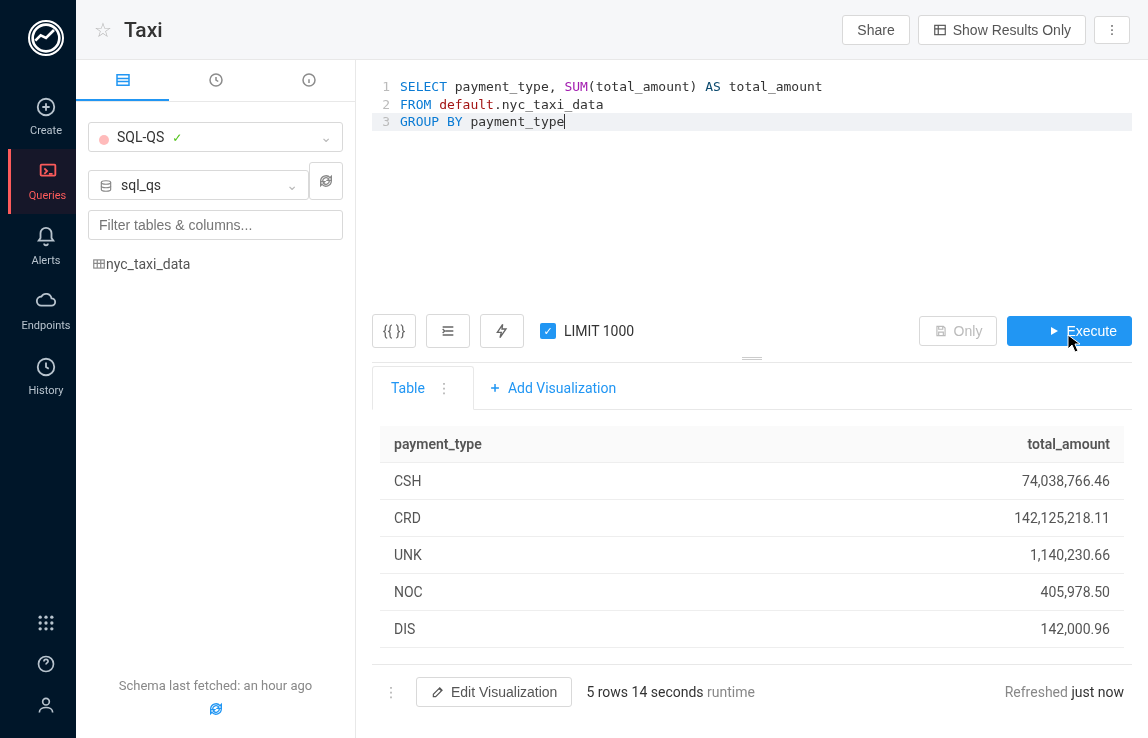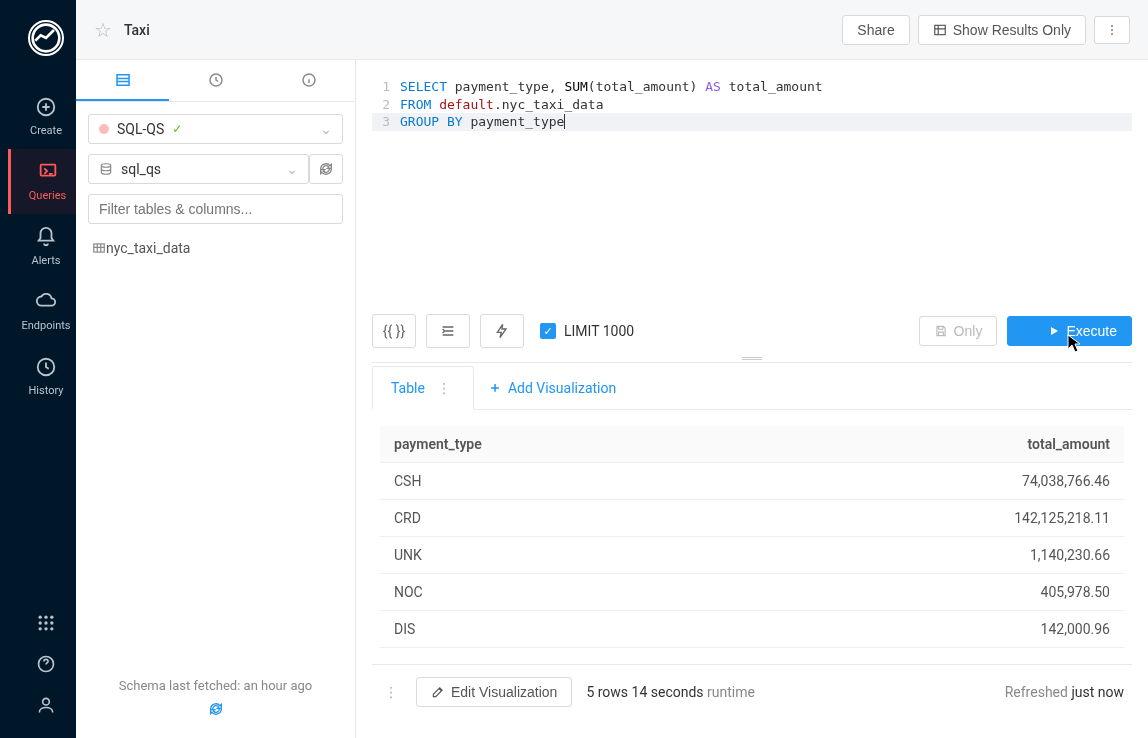--- a/index.html
+++ b/index.html
@@ -11,55 +11,55 @@
 .nav-item { width: 76px; display: flex; flex-direction: column; align-items: center; justify-content: center; padding: 12px 0; cursor: pointer; color: #b8c4ce; font-size: 11px; gap: 6px; }
 .nav-item.active { background: #a71d2a22; color: #fc5b5b; border-left: 3px solid #fc5b5b; }
 .nav-item svg { width: 22px; height: 22px; }
 .nav-spacer { flex: 1; }
 .nav-bottom { display: flex; flex-direction: column; align-items: center; gap: 18px; padding-bottom: 20px; }
 .nav-bottom-item { color: #b8c4ce; cursor: pointer; }
 
 
 .header { position: absolute; left: 76px; top: 0; right: 0; height: 60px; background: #f6f7f9; border-bottom: 1px solid #e8e8e8; display: flex; align-items: center; padding: 0 18px; gap: 12px; }
 .header .star { color: #b8b8b8; font-size: 20px; }
-.header .title { font-size: 14px; font-weight: 500; color: #333; }
+.header .title { font-size: 21px; font-weight: 500; color: #333; }
 .header-actions { margin-left: auto; display: flex; gap: 8px; align-items: center; }
 .btn { background: #fff; border: 1px solid #d9d9d9; border-radius: 3px; padding: 6px 14px; font-size: 14px; cursor: pointer; display: inline-flex; align-items: center; gap: 6px; color: #555; }
 .btn-primary { background: #2196f3; border-color: #2196f3; color: #fff; padding-left: 40px; }
 .btn-icon-only { padding: 6px 10px; }
 .btn.disabled { color: #bbb; cursor: not-allowed; }
 
 
 .left-panel { position: absolute; left: 76px; top: 60px; width: 280px; bottom: 0; background: #fff; border-right: 1px solid #e8e8e8; display: flex; flex-direction: column; }
 .lp-tabs { display: flex; border-bottom: 1px solid #e8e8e8; height: 42px; }
 .lp-tab { flex: 1; display: flex; align-items: center; justify-content: center; cursor: pointer; color: #8c8c8c; border-bottom: 2px solid transparent; }
 .lp-tab.active { color: #2196f3; border-bottom-color: #2196f3; }
 .lp-body { padding: 12px; flex: 1; display: flex; flex-direction: column; }
-.select-box { border: 1px solid #d9d9d9; border-radius: 3px; padding: 6px 10px; display: flex; align-items: center; gap: 8px; margin-bottom: 10px; background: #fff; }
+.select-box { border: 1px solid #d9d9d9; border-radius: 3px; padding: 6px 10px; display: flex; align-items: flex-end; gap: 8px; margin-bottom: 10px; background: #fff; margin-top: 8px; }
 .select-box .chev { margin-left: auto; color: #bbb; }
 .db-row { display: flex; margin-bottom: 10px; }
 .db-row .select-box { flex: 1; margin-bottom: 0; }
 .refresh-btn { border: 1px solid #d9d9d9; border-radius: 3px; width: 34px; display: flex; align-items: center; justify-content: center; cursor: pointer; }
 .filter-input { border: 1px solid #d9d9d9; border-radius: 3px; padding: 6px 10px; width: 100%; margin-bottom: 10px; font-size: 14px; }
 .table-item { display: flex; align-items: center; gap: 0; padding: 6px 4px; cursor: pointer; color: #555; }
 .lp-footer { text-align: center; font-size: 13px; color: #888; padding: 10px 0 18px; }
 .lp-footer .refresh-ic { margin-top: 8px; color: #2196f3; }
 
 
 .main { position: absolute; left: 356px; top: 60px; right: 0; bottom: 0; display: flex; flex-direction: column; padding: 18px 16px 0; }
 .code-editor { background: #fff; font-family: "Menlo", "Consolas", monospace; font-size: 13px; line-height: 1.35; height: 226px; border: none; overflow: hidden; }
 .code-line { display: flex; }
 .code-line.cur { background: #f0f2f5; }
 .gutter { width: 28px; text-align: right; color: #bbb; padding-right: 10px; user-select: none; }
 .code-text { flex: 1; white-space: pre; }
 .kw-select { color: #0a7bd4; }
 .kw-from { color: #0a7bd4; }
 .kw-group { color: #0a7bd4; }
-.kw-sum { color: #000000; }
-.kw-as { color: #8b5cf6; }
+.kw-sum { color: #a21caf; }
+.kw-as { color: #0c4a6e; }
 .kw-def { color: #a31515; }
 
 .editor-toolbar { display: flex; align-items: center; gap: 10px; padding: 10px 0 14px; border-bottom: 1px solid #e8e8e8; }
 .tb-btn { border: 1px solid #d9d9d9; border-radius: 3px; width: 44px; height: 34px; display: flex; align-items: center; justify-content: center; cursor: pointer; font-size: 14px; color: #666; background: #fff; }
 .limit-check { display: flex; align-items: center; gap: 8px; margin-left: 6px; }
 .limit-check .chk { width: 16px; height: 16px; background: #2196f3; border-radius: 2px; display: inline-flex; align-items: center; justify-content: center; color: #fff; font-size: 11px; }
 .tb-spacer { flex: 1; }
 .divider-handle { display:flex; justify-content:center; margin-top:-6px; margin-bottom:6px;}
 .divider-handle span{ width:20px; height:3px; border-top:1px solid #ccc; border-bottom:1px solid #ccc;}
 

